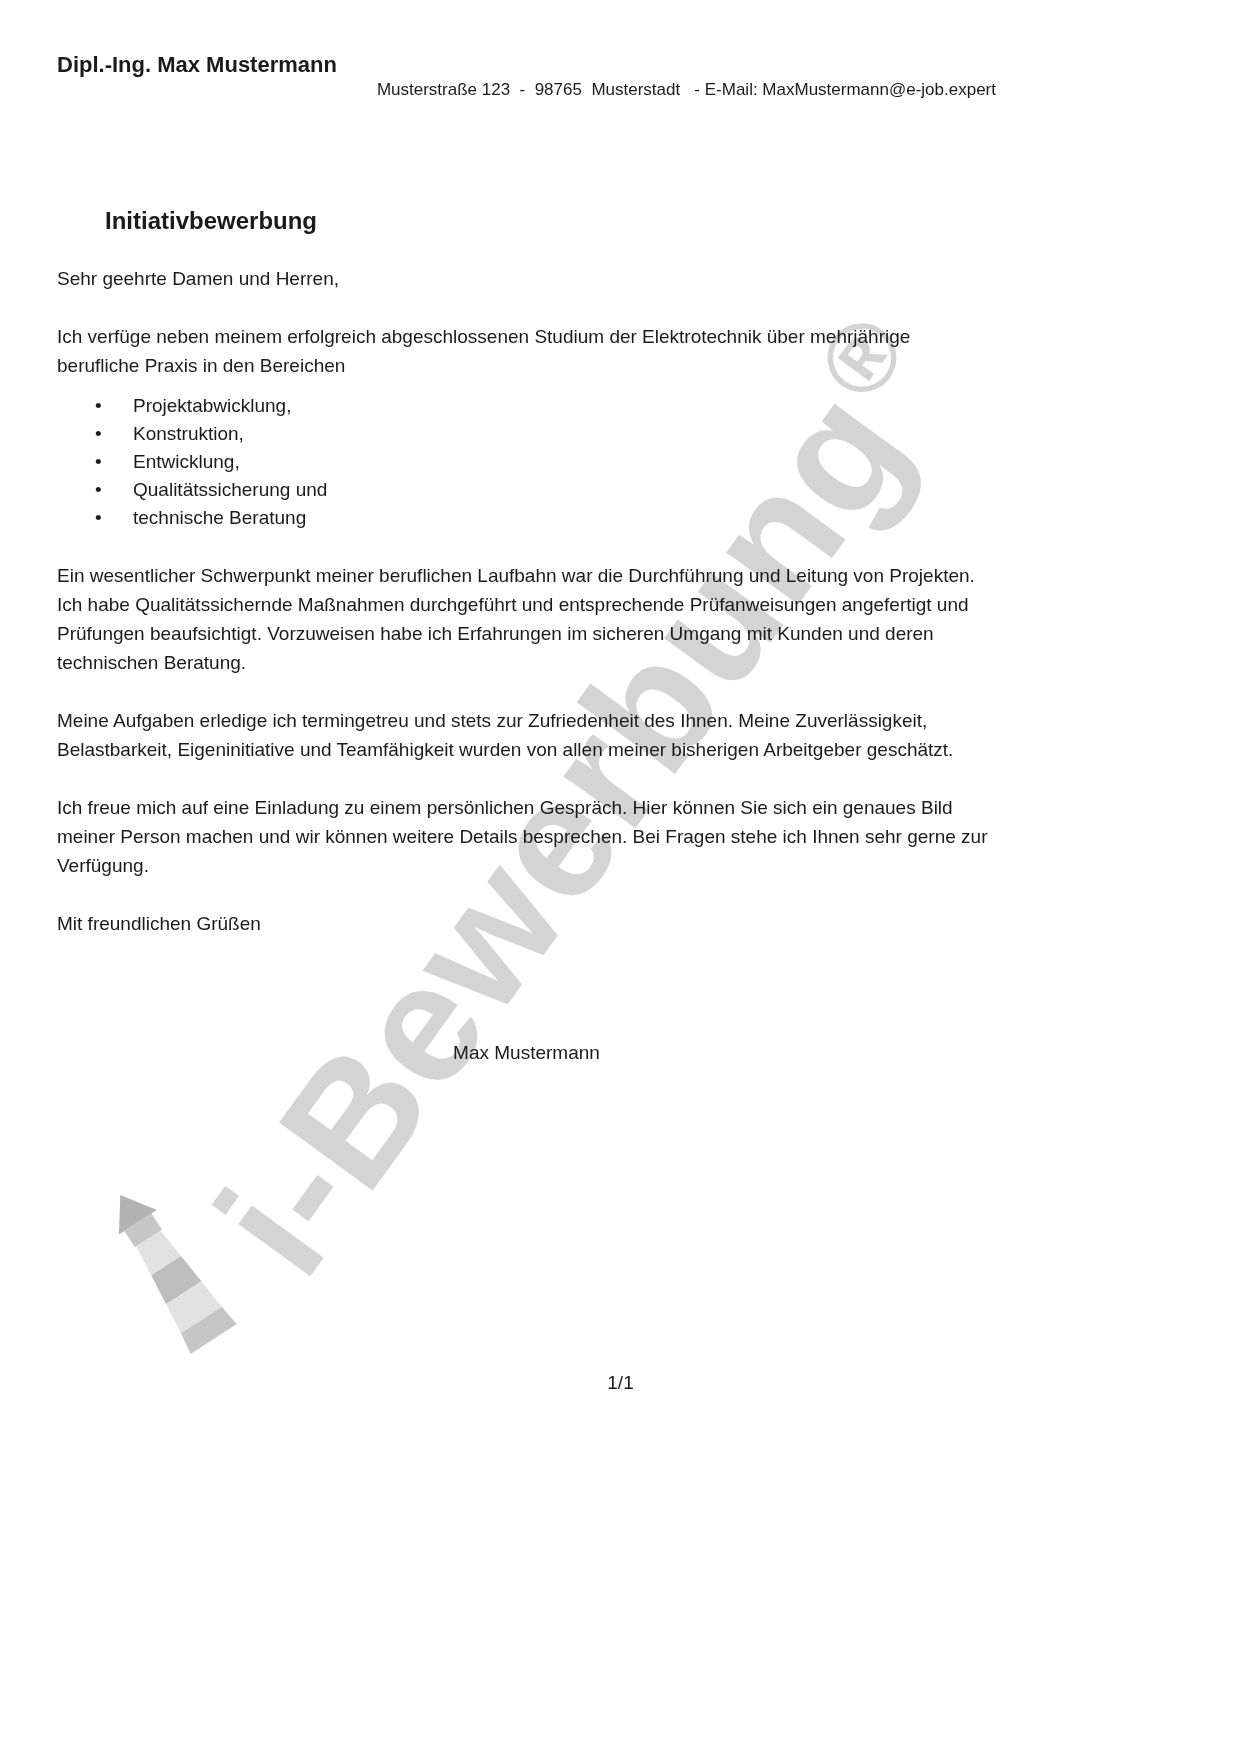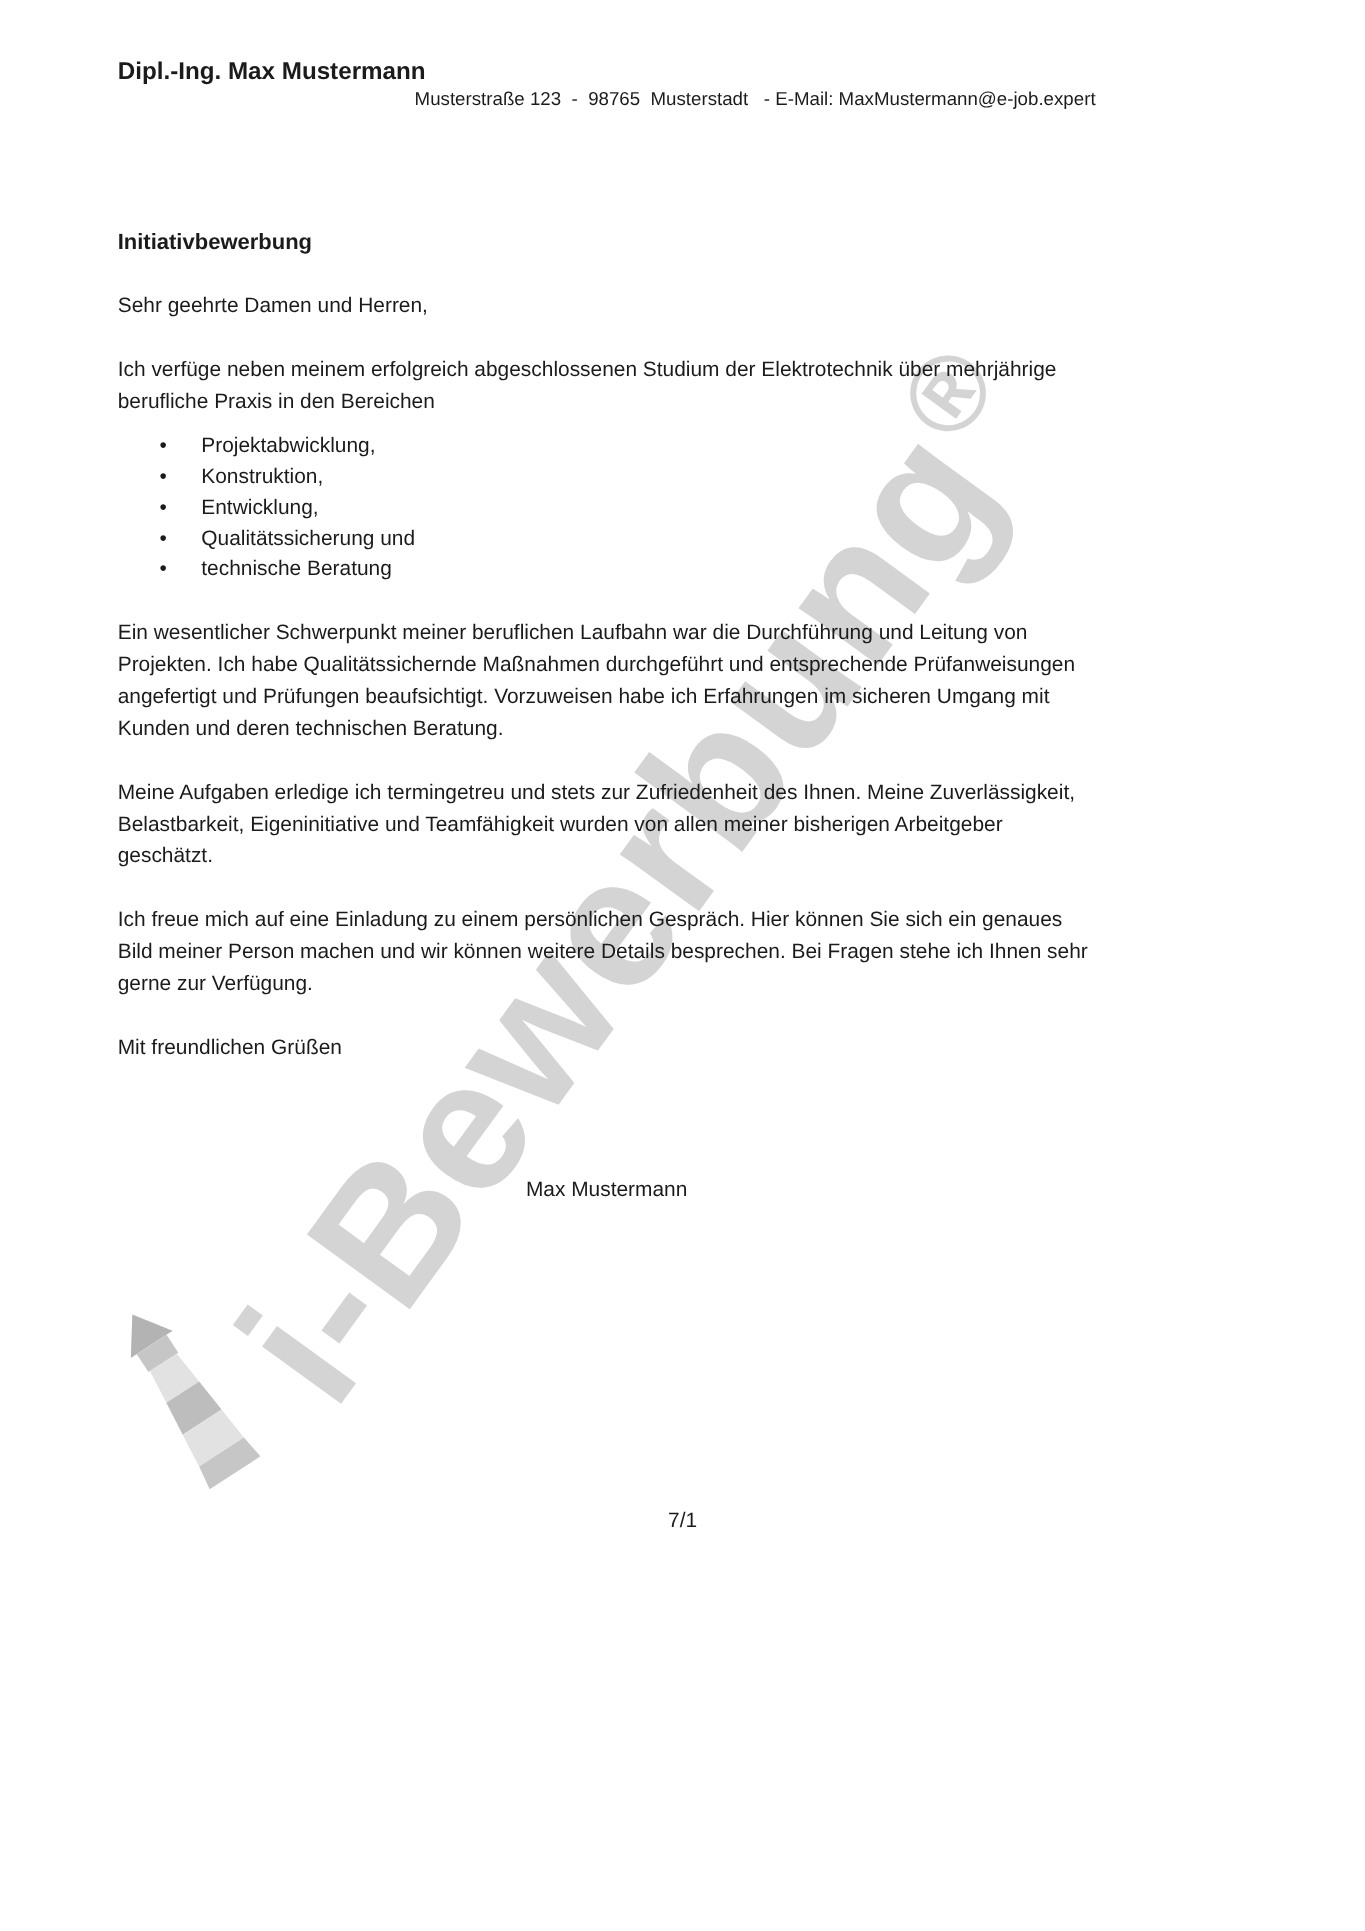--- a/index.html
+++ b/index.html
@@ -47,39 +47,40 @@
     top: 1178px;
     width: 110px;
     height: 178px;
     transform: rotate(-33deg);
   }
 
   
   .content {
     position: relative;
     z-index: 1;
-    padding: 52px 245px 0 107px;
+    padding: 52px 245px 0 57px;
     font-size: 19px;
     line-height: 29px;
   }
   .sender-name {
     font-size: 22px;
     line-height: 26px;
     font-weight: bold;
   }
   .sender-address {
     font-size: 17px;
     line-height: 24px;
     white-space: pre-wrap;
     text-align: right;
   }
   .subject {
     margin-top: 104px;
-    font-size: 20px;
+    font-size: 24px;
     font-weight: bold;
+    margin-left: 48px;
   }
   .content p {
     margin: 29px 0 0 0;
   }
   .bullet-list {
     list-style: none;
     margin: 12px 0 0 0;
     padding: 0;
   }
   .bullet-list li {
@@ -168,15 +169,15 @@
     <p>Meine Aufgaben erledige ich termingetreu und stets zur Zufriedenheit des Ihnen. Meine Zuverlässigkeit, Belastbarkeit, Eigeninitiative und Teamfähigkeit wurden von allen meiner bisherigen Arbeitgeber geschätzt.</p>
 
     <p>Ich freue mich auf eine Einladung zu einem persönlichen Gespräch. Hier können Sie sich ein genaues Bild meiner Person machen und wir können weitere Details besprechen. Bei Fragen stehe ich Ihnen  sehr gerne zur Verfügung.</p>
 
     <p>Mit freundlichen Grüßen</p>
 
     <p class="signature">Max Mustermann</p>
 
   </div>
 
-  <div class="footer">7/1</div>
+  <div class="footer">1/1</div>
 
 </div>
 
 </body></html>

